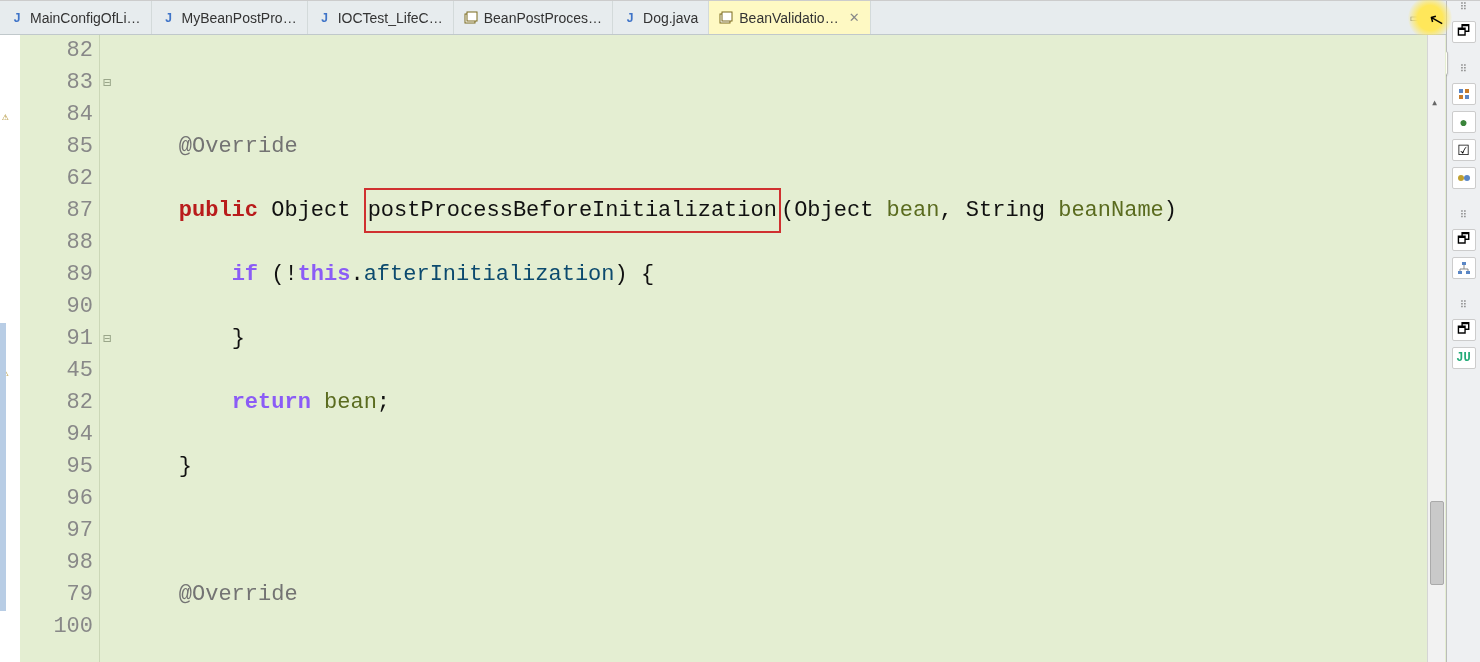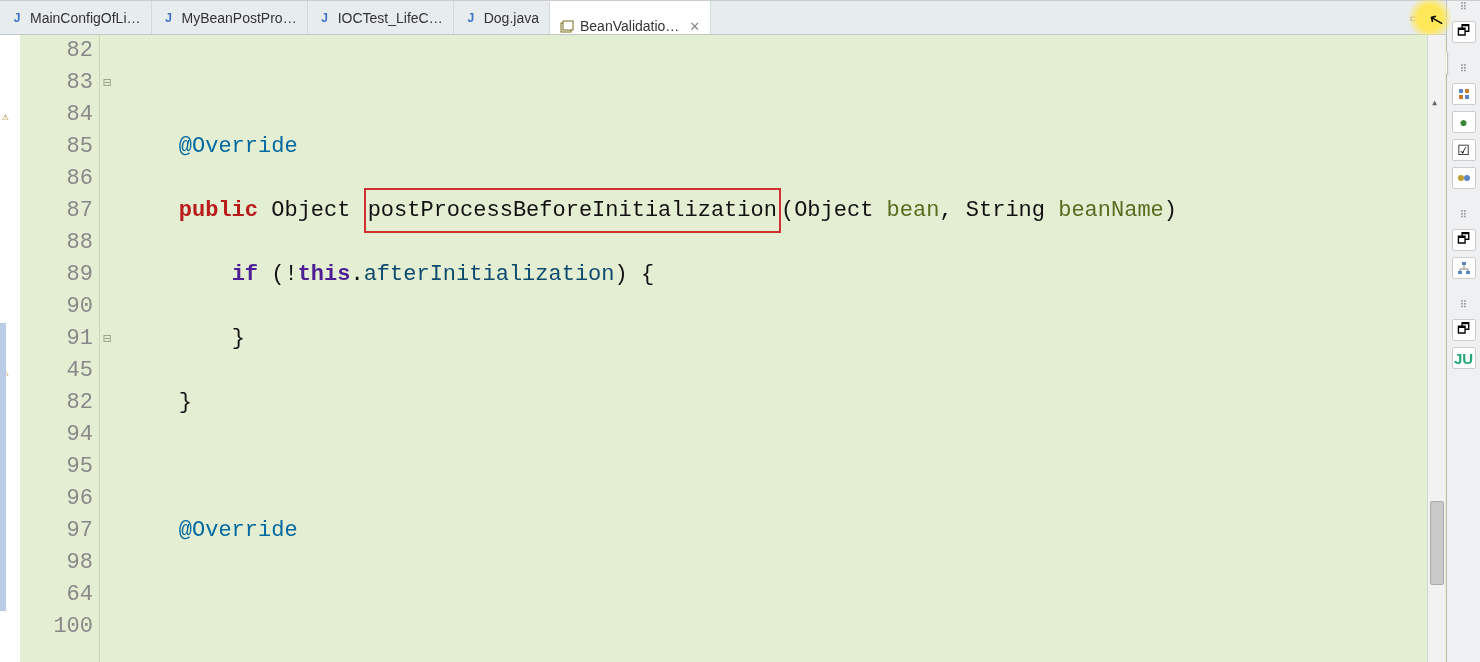--- a/index.html
+++ b/index.html
@@ -11,21 +11,21 @@
   .main { flex:1; display:flex; }
   .editor-area { flex:1; display:flex; flex-direction:column; min-width:0; }
   .rightbar { width:34px; display:flex; flex-direction:column; align-items:center; gap:6px; padding-top:4px; border-left:1px solid #bbb; background:#eef0f2;}
   .rightbar .dots{height:10px;color:#888;font-size:10px;line-height:4px;}
   .rightbar .wbtn{width:24px;height:22px;border:1px solid #ccc;border-radius:2px;background:#fff;display:flex;align-items:center;justify-content:center;font-size:14px;}
   .rightbar .green-dot{color:#3a843a;}
   .rightbar .gap{height:12px;}
 
   .tabbar { height:34px; display:flex; align-items:stretch; background:#e7ecee; border-bottom:1px solid #c0c8cb; position:relative;}
   .tab { display:flex; align-items:center; gap:6px; padding:0 10px; border-right:1px solid #d3dada; color:#333; font-size:14px; cursor:pointer; background:#e7ecee;}
-  .tab.active { background:#ffffff;align-items:flex-end;}
+  .tab.active { background:#fef9c3;}
   .tab .icn{width:14px;height:14px;display:inline-flex;align-items:center;justify-content:center;}
   .tab .icn-j{color:#3f74c8;font-weight:bold;font-size:12px;}
   .tab .icn-c{color:#7b6a1d;}
   .tab .close-x{margin-left:4px;color:#888;font-size:13px; display:none;}
   .tab.active .close-x{display:inline;}
   .tab-tools { margin-left:auto; display:flex; align-items:center; gap:6px; padding-right:8px; position:relative;}
   .cursor-spot{position:absolute; left:auto; width:44px;height:44px; border-radius:50%; background:radial-gradient(circle,#ffe75a 0%, #ffe75a 40%, rgba(255,231,90,0) 72%); top:-5px; right:-6px; pointer-events:none;}
   .cursor-arrow{position:absolute; top:8px; right:2px; font-size:18px; color:#000; transform:rotate(-15deg); pointer-events:none;}
   .tooltip{position:absolute; top:50px; right:-2px; background:#fffef4; border:1px solid #bfbfbf; padding:3px 10px; font-size:14px; color:#333; border-radius:2px; box-shadow:0 1px 2px rgba(0,0,0,.15);}
   .minmax{display:flex;gap:4px;align-items:center;color:#777;font-size:12px;}
@@ -33,22 +33,22 @@
   .code-area { flex:1; display:flex; background:#e4eed2; position:relative; font-family: Consolas, "Courier New", monospace; font-size:22px; line-height:32px; overflow:hidden;}
   .margin{width:20px; background:#fff; position:relative;}
   .margin .mark{position:absolute;left:2px;font-size:11px;color:#a8851a;}
   .gutter{width:80px; background:#e4eed2; border-right:1px solid #cbd7b7; text-align:right; color:#888; padding-right:6px;}
   .gutter .ln{height:32px;}
   .foldcol{width:14px; background:#e4eed2;}
   .foldcol .f{height:32px;display:flex;align-items:center;justify-content:center;color:#9aa68a;font-size:14px;}
   .codelines{flex:1; background:#e4eed2; position:relative; white-space:pre; color:#111; overflow:hidden;}
   .codelines .row{height:32px; padding-left:12px;}
   .kw-pub{color:#b91c1c;font-weight:bold;}
-  .kw{color:#4c1d95;font-weight:bold;}
-  .ann{color:#0369a1;}
+  .kw{color:#8b5cf6;font-weight:bold;}
+  .ann{color:#737373;}
   .param{color:#5a6b1f;text-align:center;}
   .redbox{border:2px solid #d03030; padding:8px 2px;}
   .field{color:#0c4a6e;}
   .left-changebar{position:absolute; left:0; top:0; width:6px;}
   .left-changebar .seg{position:absolute; width:6px; background:#b8cde5;}
 
   .scrollv{position:absolute; right:1px; top:0; bottom:0; width:18px; background:#f2f2f2;border-left:1px solid #d5d5d5;}
   .scrollv .uparr{position:absolute;top:52px;left:3px;font-size:12px;color:#666;}
   .scrollv .thumb{position:absolute; left:2px; width:14px; background:#c9c9c9;border:1px solid #aaa;border-radius:2px;}
 </style>
@@ -65,20 +65,29 @@
         <span class="icn icn-j">J</span>
         <span>MainConfigOfLi…</span>
       </div>
       <div class="tab">
         <span class="icn icn-j">J</span>
         <span>MyBeanPostPro…</span>
       </div>
       <div class="tab">
         <span class="icn icn-j">J</span>
         <span>IOCTest_LifeC…</span>
+      </div>
+      <div class="tab">
+        <span class="icn icn-c">
+          <svg width="14" height="14">
+              <rect x="1" y="3" width="10" height="9" fill="#fff" stroke="#7b6a1d"></rect>
+              <rect x="3" y="1" width="10" height="9" fill="#fff" stroke="#7b6a1d"></rect>
+            </svg>
+        </span>
+        <span>BeanPostProces…</span>
       </div>
       <div class="tab">
         <span class="icn icn-j">J</span>
         <span>Dog.java</span>
       </div>
       <div class="tab active">
         <span class="icn icn-c">
           <svg width="14" height="14">
               <rect x="1" y="3" width="10" height="9" fill="#fff" stroke="#7b6a1d"></rect>
               <rect x="3" y="1" width="10" height="9" fill="#fff" stroke="#7b6a1d"></rect>
@@ -103,34 +112,34 @@
         <div class="left-changebar">
           <div class="seg" style="top:288px;height:288px"></div>
         </div>
       </div>
 
       <div class="gutter">
         <div class="ln">82</div>
         <div class="ln">83</div>
         <div class="ln">84</div>
         <div class="ln">85</div>
-        <div class="ln">86</div>
+        <div class="ln">62</div>
         <div class="ln">87</div>
         <div class="ln">88</div>
         <div class="ln">89</div>
         <div class="ln">90</div>
         <div class="ln">91</div>
         <div class="ln">45</div>
         <div class="ln">82</div>
         <div class="ln">94</div>
         <div class="ln">95</div>
         <div class="ln">96</div>
         <div class="ln">97</div>
         <div class="ln">98</div>
-        <div class="ln">64</div>
+        <div class="ln">79</div>
         <div class="ln">100</div>
       </div>
 
       <div class="foldcol">
         <div class="f"></div>
         <div class="f">⊟</div>
         <div class="f"></div>
           <div class="f"></div>
           <div class="f"></div>
           <div class="f"></div>
@@ -148,20 +157,21 @@
           <div class="f"></div>
           <div class="f"></div>
       </div>
 
       <div class="codelines">
 <div class="row"> </div>
 <div class="row">    <span class="ann">@Override</span></div>
 <div class="row">    <span class="kw-pub">public</span> <span>Object</span> <span class="redbox"><span>postProcessBeforeInitialization</span></span>(Object <span class="param">bean</span>, String <span class="param">beanName</span>)</div>
 <div class="row">        <span class="kw">if</span> (!<span class="kw">this</span>.<span class="field">afterInitialization</span>) {</div>
 <div class="row">        <span>}</span></div>
+<div class="row">        <span class="kw">return</span> <span class="param">bean</span>;</div>
 <div class="row">    <span>}</span></div>
 <div class="row"> </div>
 <div class="row">    <span class="ann">@Override</span></div>
 
 
 
 
 
 
 
@@ -206,16 +216,16 @@
           <rect x="5" y="1" width="4" height="3" fill="#5a86c5"></rect>
           <rect x="1" y="10" width="4" height="3" fill="#5a86c5"></rect>
           <rect x="9" y="10" width="4" height="3" fill="#5a86c5"></rect>
           <path d="M7 4 V8 M3 10 V8 H11 V10" stroke="#888" fill="none"></path>
         </svg>
     </div>
     <div class="gap"></div>
     <div class="dots">⠿</div>
     <div class="wbtn">🗗</div>
     <div class="wbtn">
-      <span style="color:#2a7;font-weight:bold;font-size:15px;">JU</span>
+      <span style="color:#2a7;font-weight:bold;font-size:12px;font-family:Liberation Mono, monospace;">JU</span>
     </div>
   </div>
 </div>
 
 </body></html>

